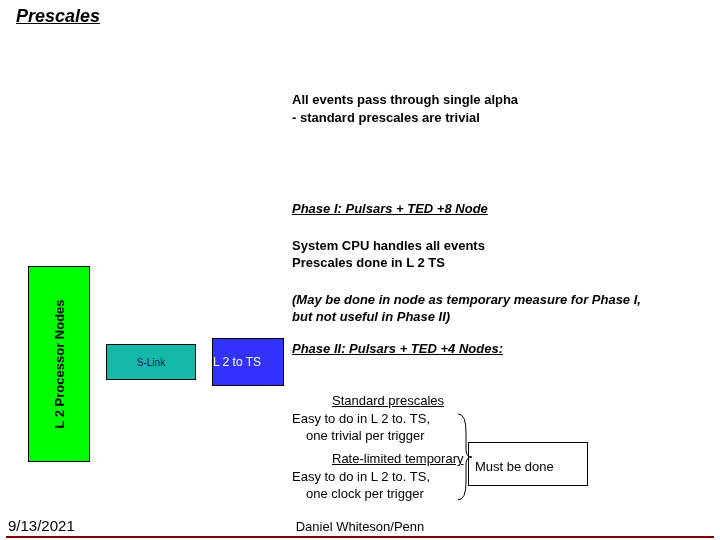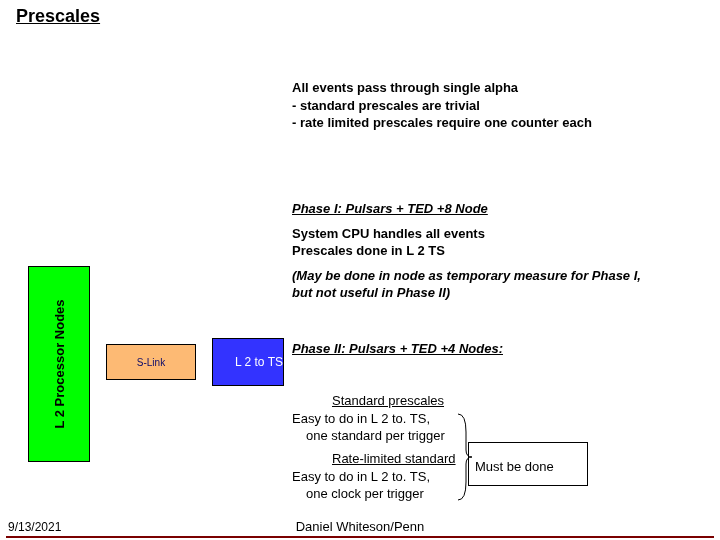--- a/index.html
+++ b/index.html
@@ -12,20 +12,21 @@
     font-size: 13px;
     color: #000;
     position: relative;
     overflow: hidden;
   }
   .title-bar {
     position: absolute;
     left: 16px;
     top: 6px;
     font-size: 18px;
+    font-style: italic;
     font-weight: bold;
     text-decoration: underline;
   }
   .section {
     position: absolute;
     left: 292px;
     width: 420px;
     line-height: 1.35;
   }
   .heading {
@@ -39,21 +40,21 @@
   }
   .sub-underline {
     text-decoration: underline;
     margin-left: 40px;
   }
   .note {
     font-style: italic;
     font-weight: bold;
   }
   .indent { padding-left: 14px; }
-  .grp { margin-top: 7px; }
+  .grp { margin-top: 19px; }
 
   
   .proc-box {
     position: absolute;
     left: 28px;
     top: 266px;
     width: 62px;
     height: 196px;
     background: #00ff00;
     border: 1px solid #000;
@@ -67,39 +68,39 @@
     font-size: 13px;
     font-weight: bold;
     color: #000;
   }
   .slink-box {
     position: absolute;
     left: 106px;
     top: 344px;
     width: 90px;
     height: 36px;
-    background: #fdba74;
+    background: #14b8a6;
     border: 1px solid #000;
     display: flex;
     align-items: center;
     justify-content: center;
     font-size: 10px;
     color: #0a0a6a;
   }
   .l2ts-box {
     position: absolute;
     left: 212px;
     top: 338px;
     width: 72px;
     height: 48px;
     background: #3333ff;
     border: 1px solid #000;
     display: flex;
     align-items: center;
-    justify-content: flex-end;
+    justify-content: flex-start;
     color: #fff;
     font-size: 12px;
   }
   .callout {
     position: absolute;
     left: 468px;
     top: 442px;
     width: 120px;
     height: 44px;
     border: 1px solid #000;
@@ -113,21 +114,21 @@
     top: 412px;
     width: 18px;
     height: 90px;
   }
   .bracket svg { display: block; }
 
   .footer-left {
     position: absolute;
     left: 8px;
     bottom: 6px;
-    font-size: 12px;
+    font-size: 15px;
   }
   .footer-center {
     position: absolute;
     left: 50%;
     bottom: 6px;
     transform: translateX(-50%);
     font-size: 13px;
     text-align: center;
     width: 200px;
     margin-top: 45px;
@@ -143,21 +144,20 @@
 </style>
 </head>
 <body>
 
 <div class="title-bar">Prescales</div>
 
 <div class="section" style="top:72px;">
   <div class="grp" style="font-weight:bold;">
     <div>All events pass through single alpha</div>
     <div>- standard prescales are trivial</div>
-    <div>- rate limited prescales require one counter each</div>
   </div>
 </div>
 
 <div class="section" style="top:200px;">
   <div class="heading">Phase I: Pulsars + TED +8 Node</div>
   <div class="grp" style="font-weight:bold;">
     <div>System CPU handles all events</div>
     <div>Prescales done in L 2 TS</div>
   </div>
   <div class="grp note">
@@ -166,25 +166,25 @@
   </div>
 </div>
 
 <div class="section" style="top:340px;">
   <div class="sub-heading heading">Phase II: Pulsars + TED +4 Nodes:</div>
 </div>
 
 <div class="section" style="top:392px;">
   <div class="sub-underline">Standard prescales</div>
   <div>Easy to do in L 2 to. TS,</div>
-  <div class="indent">one standard per trigger</div>
+  <div class="indent">one trivial per trigger</div>
 </div>
 
 <div class="section" style="top:450px;">
-  <div class="sub-underline">Rate-limited standard</div>
+  <div class="sub-underline">Rate-limited temporary</div>
   <div>Easy to do in L 2 to. TS,</div>
   <div class="indent">one clock per trigger</div>
 </div>
 
 <div class="bracket">
   <svg width="18" height="90">
       <path d="M2 2 Q10 2 10 20 L10 38 Q10 45 16 45 Q10 45 10 52 L10 70 Q10 88 2 88" fill="none" stroke="#000" stroke-width="1"></path>
     </svg>
 </div>
 

